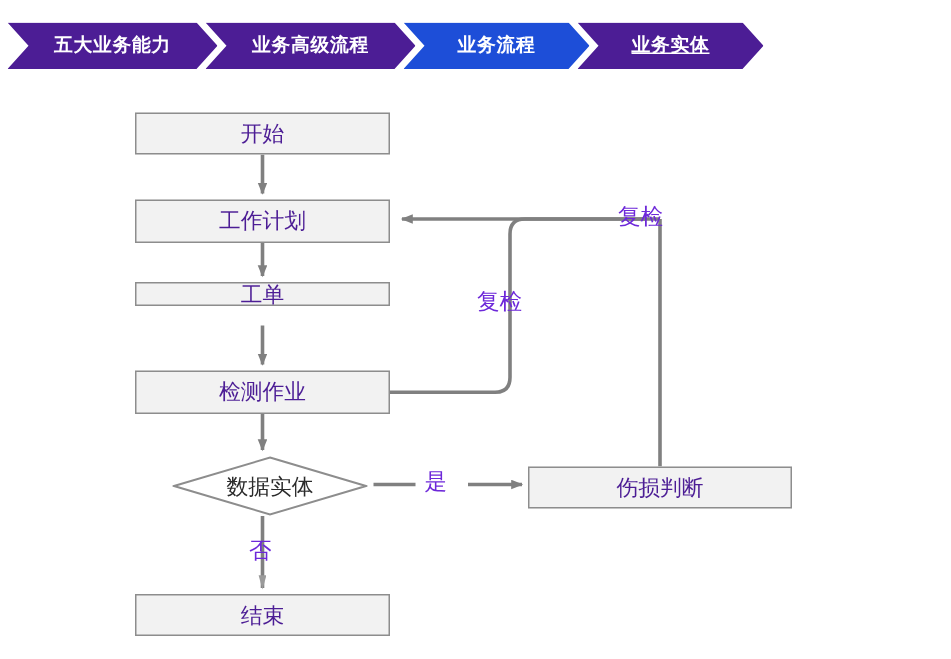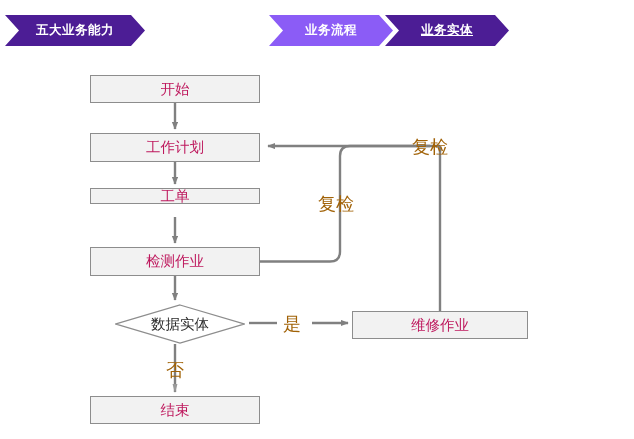--- a/index.html
+++ b/index.html
@@ -35,39 +35,39 @@
     justify-content: center;
     color: #ffffff;
     font-size: 12.5px;
     font-weight: bold;
     letter-spacing: 0.5px;
     white-space: nowrap;
     -webkit-clip-path: polygon(0 0, calc(100% - 14px) 0, 100% 50%, calc(100% - 14px) 100%, 0 100%, 14px 50%);
     clip-path: polygon(0 0, calc(100% - 14px) 0, 100% 50%, calc(100% - 14px) 100%, 0 100%, 14px 50%);
   }
   .chevron.inactive { background: #4c1d95; }
-  .chevron.active   { background: #8b5cf6; }
+  .chevron.active   { background: #1d4ed8; }
 
   
   #flow {
     position: absolute;
     left: 0;
     top: 0;
     width: 634px;
     height: 439px;
   }
   .node {
     position: absolute;
     box-sizing: border-box;
     background: #f2f2f2;
     border: 1.3px solid #8d8d8d;
     display: flex;
     align-items: center;
     justify-content: center;
-    color: #be185d;
+    color: #4c1d95;
     font-size: 14.5px;
     white-space: nowrap;
     text-align: center;
   }
   .diamond-wrap {
     position: absolute;
     display: flex;
     align-items: center;
     justify-content: center;
   }
@@ -78,40 +78,41 @@
   }
   .diamond-label {
     position: relative;
     z-index: 2;
     font-size: 14.5px;
     color: #2b2b2b;
     white-space: nowrap;
   }
   .edge-label {
     position: absolute;
-    font-size: 18px;
-    color: #a16207;
+    font-size: 15px;
+    color: #6d28d9;
     white-space: nowrap;
   }
   #connectors {
     position: absolute;
     left: 0;
     top: 0;
     width: 634px;
     height: 439px;
     pointer-events: none;
   }
 </style>
 </head>
 <body>
 
 <div id="canvas">
 
   <div id="chevron-bar">
       <div class="chevron inactive" style="left: 5px; width: 140px; z-index: 10;">五大业务能力</div>
+      <div class="chevron inactive" style="left: 137px; width: 140px; z-index: 9;">业务高级流程</div>
       <div class="chevron active" style="left: 269px; width: 124px; z-index: 8;">业务流程</div>
       <div class="chevron inactive" style="left: 385px; width: 124px; z-index: 7; text-decoration: underline;">业务实体</div>
     </div>
 
   <div id="flow">
 
     <svg id="connectors" viewBox="0 0 634 439" width="634" height="439">
       <defs>
         <marker id="arrow" markerWidth="9" markerHeight="9" refX="7.2" refY="3.2" orient="auto" markerUnits="userSpaceOnUse">
           <path d="M0,0 L8,3.2 L0,6.4 z" fill="#808080"></path>
@@ -148,21 +149,21 @@
         <div class="node" style="left: 90px; top: 75px; width: 170px; height: 28px;">开始</div>
         <div class="node" style="left: 90px; top: 133px; width: 170px; height: 29px;">工作计划</div>
         <div class="node" style="left: 90px; top: 188px; width: 170px; height: 16px;">工单</div>
         <div class="node" style="left: 90px; top: 247px; width: 170px; height: 29px;">检测作业</div>
         <div class="diamond-wrap" style="left: 115px; top: 304px; width: 130px; height: 40px;">
           <svg width="130" height="40" viewBox="0 0 130 40">
             <polygon points="65,1 129,20 65,39 1,20" fill="#ffffff" stroke="#8d8d8d" stroke-width="1.3"></polygon>
           </svg>
           <span class="diamond-label">数据实体</span>
         </div>
-        <div class="node" style="left: 352px; top: 311px; width: 176px; height: 28px;">维修作业</div>
+        <div class="node" style="left: 352px; top: 311px; width: 176px; height: 28px;">伤损判断</div>
         <div class="node" style="left: 90px; top: 396px; width: 170px; height: 28px;">结束</div>
       </div>
     <div id="labels-layer">
         <div class="edge-label" style="left: 412px; top: 135px;">复检</div>
         <div class="edge-label" style="left: 318px; top: 192px;">复检</div>
         <div class="edge-label" style="left: 283px; top: 312px;">是</div>
         <div class="edge-label" style="left: 166px; top: 358px;">否</div>
       </div>
   </div>
 </div>

